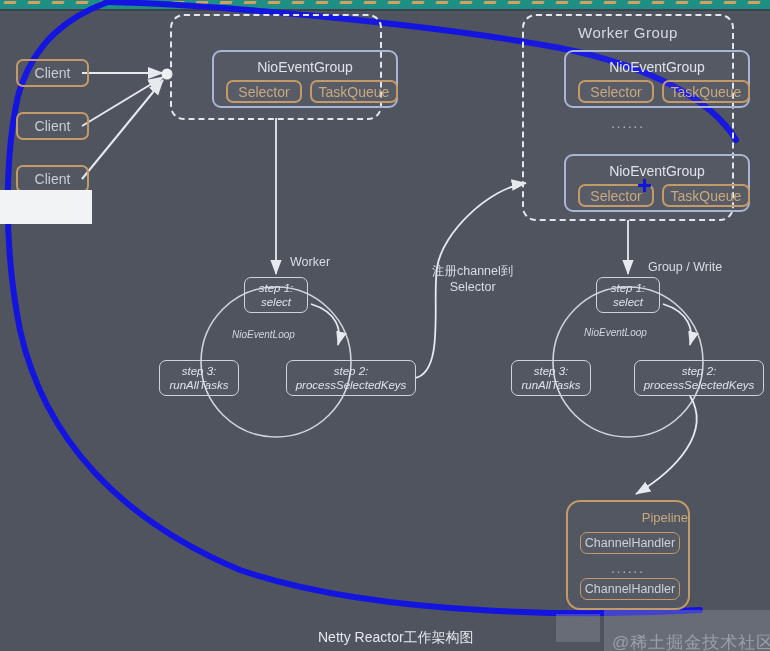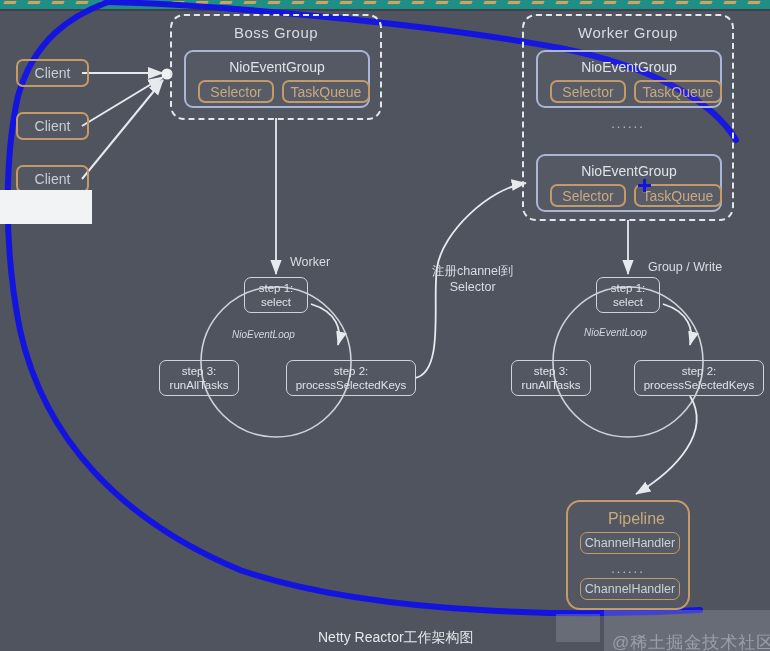--- a/index.html
+++ b/index.html
@@ -45,20 +45,21 @@
     background:rgba(255,255,255,0.015);
   }
   .group-title{
     position:absolute;width:100%;text-align:center;
     color:#d7dbe1;font-size:15px;letter-spacing:.5px;
   }
   .neg{
     position:absolute;box-sizing:border-box;
     border:2px solid #aab6d6;border-radius:9px;
     background:rgba(255,255,255,0.022);
+    margin-left:28px;
   }
   .neg-title{
     position:absolute;width:100%;text-align:center;top:7px;
     color:#dfe3e9;font-size:14px;
   }
   .pill{
     position:absolute;box-sizing:border-box;
     border:2px solid #c49a68;border-radius:7px;
     display:flex;align-items:center;justify-content:center;
     color:#c9a97e;font-size:14px;background:rgba(255,255,255,0.02);
@@ -68,34 +69,34 @@
     color:#b9bec7;font-size:13px;letter-spacing:2px;
   }
   .looplabel{
     position:absolute;color:#d2d6dd;font-size:10px;white-space:nowrap;font-style:italic;
   }
   .stepbox{
     position:absolute;box-sizing:border-box;
     border:1.6px solid #cfd4dc;border-radius:7px;
     display:flex;flex-direction:column;align-items:center;justify-content:center;
     color:#dfe3e9;font-size:11.5px;line-height:1.25;
-    background:rgba(255,255,255,0.02);padding:2px 6px;white-space:nowrap;
+    background:rgba(255,255,255,0.02);padding:2px 6px;white-space:nowrap;font-style:italic;
   }
   .annot{
     position:absolute;color:#d9dde3;font-size:12.5px;white-space:nowrap;
     text-align:center;line-height:1.3;
   }
   .pipeline{
     position:absolute;box-sizing:border-box;
     border:2px solid #c49a68;border-radius:14px;
     background:rgba(255,255,255,0.02);
   }
   .pipeline-title{
-    position:absolute;width:100%;text-align:left;top:8px;
-    color:#c9a97e;font-size:16px;margin-left:40px;
+    position:absolute;width:100%;text-align:right;top:8px;
+    color:#c9a97e;font-size:13px;
   }
   .handler{
     position:absolute;box-sizing:border-box;
     border:1.6px solid #c49a68;border-radius:7px;
     display:flex;align-items:center;justify-content:center;
     color:#cdd1d8;font-size:12.5px;background:rgba(255,255,255,0.02);
   }
   .caption{
     position:absolute;color:#e4e7ec;font-size:14px;white-space:nowrap;
   }
@@ -194,21 +195,20 @@
   <div class="box client" style="left:16px;top:112px">
     <span>Client</span>
   </div>
   <div class="box client" style="left:16px;top:165px">
     <span>Client</span>
   </div>
 
   <div class="whitebox" style="left:0px;top:190px;width:92px;height:34px"></div>
 
   <div class="group-dashed" style="left:170px;top:14px;width:212px;height:106px">
-    <div class="group-title" style="top:8px">Boss Group</div>
 
     <div class="neg" style="left:12px;top:34px;width:186px;height:58px">
       <div class="neg-title">NioEventGroup</div>
       <div class="pill" style="left:12px;top:28px;width:76px;height:23px">
         <span>Selector</span>
       </div>
       <div class="pill" style="left:96px;top:28px;width:88px;height:23px">
         <span>TaskQueue</span>
       </div>
     </div>

